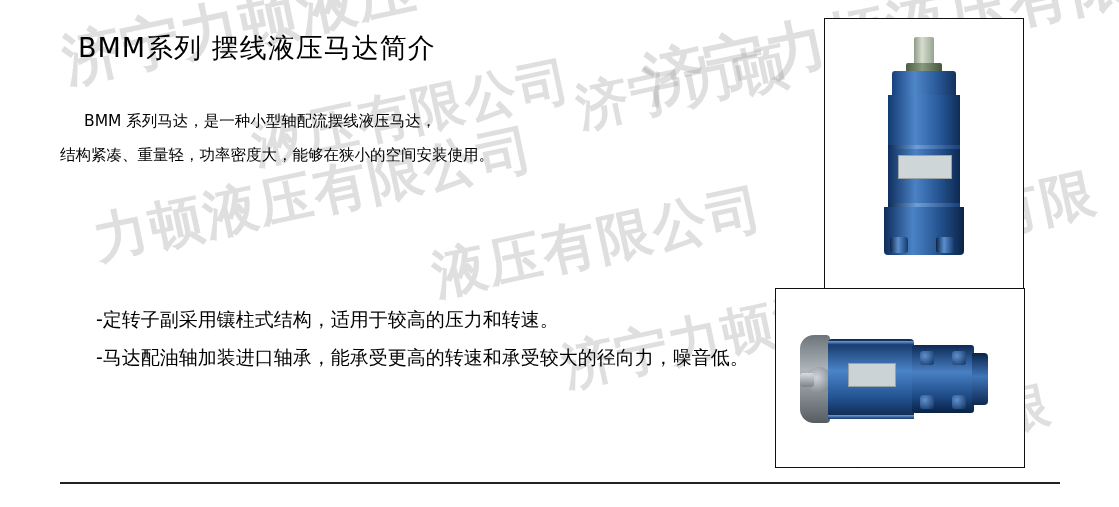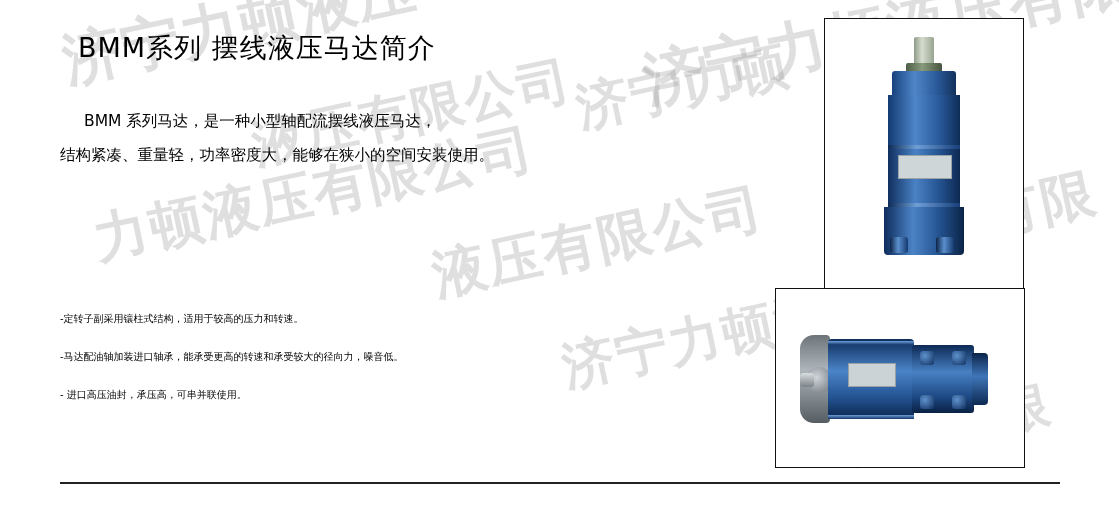--- a/index.html
+++ b/index.html
@@ -74,25 +74,26 @@
     padding-left: 24px;
   }
 
   .bullets {
     position: absolute;
     left: 60px;
     top: 300px;
     width: 760px;
   }
   .bullet-line {
-    font-size: 10px;
+    font-size: 19px;
     line-height: 38px;
     color: #000;
     white-space: nowrap;
     font-family: "DejaVu Sans", sans-serif;
+    margin-left: 36px;
   }
 
   .rule {
     position: absolute;
     left: 60px;
     top: 482px;
     width: 1000px;
     height: 2px;
     background: #222;
   }
@@ -311,21 +312,20 @@
     <div class="title">BMM系列 摆线液压马达简介</div>
 
     <div class="body-block">
       <div class="para-line indent">BMM 系列马达，是一种小型轴配流摆线液压马达，</div>
       <div class="para-line">结构紧凑、重量轻，功率密度大，能够在狭小的空间安装使用。</div>
     </div>
 
     <div class="bullets">
       <div class="bullet-line">-定转子副采用镶柱式结构，适用于较高的压力和转速。</div>
       <div class="bullet-line">-马达配油轴加装进口轴承，能承受更高的转速和承受较大的径向力，噪音低。</div>
-      <div class="bullet-line">- 进口高压油封，承压高，可串并联使用。</div>
     </div>
 
     <div class="rule"></div>
   </div>
 
   <div class="photo photo-top">
     <div class="motor-v">
       <div class="mv-shaft"></div>
       <div class="mv-shaft-collar"></div>
       <div class="mv-cap"></div>

